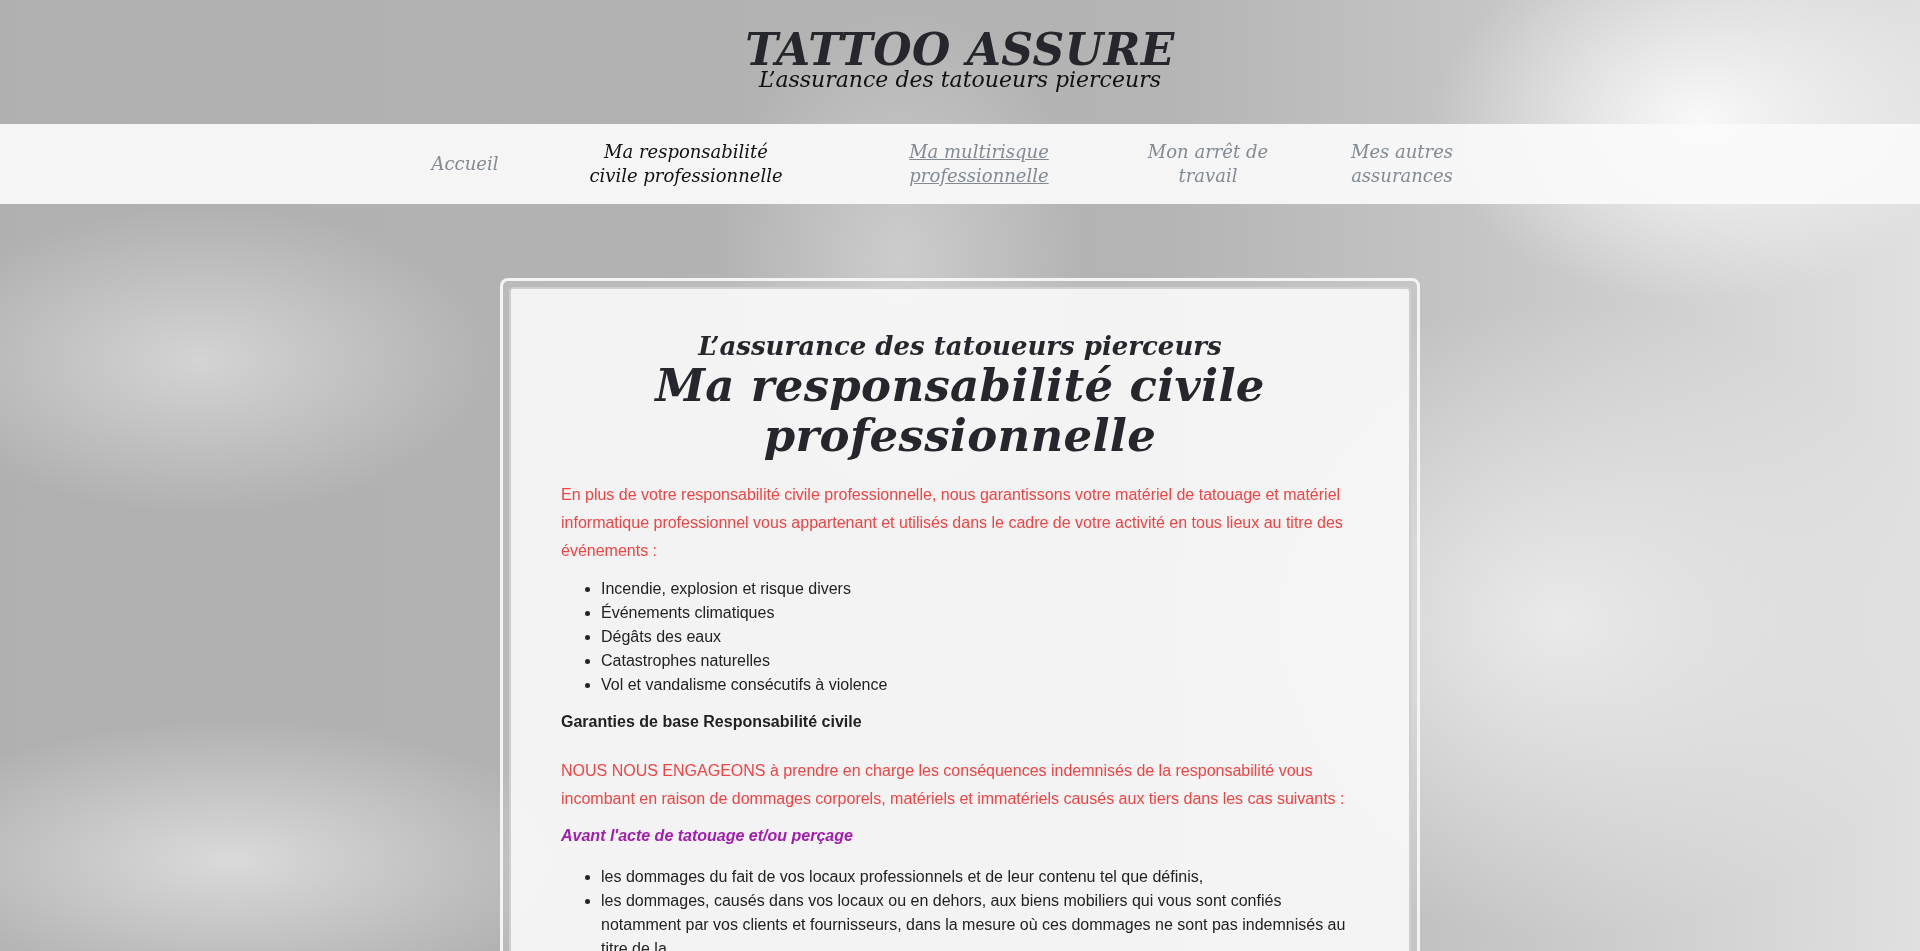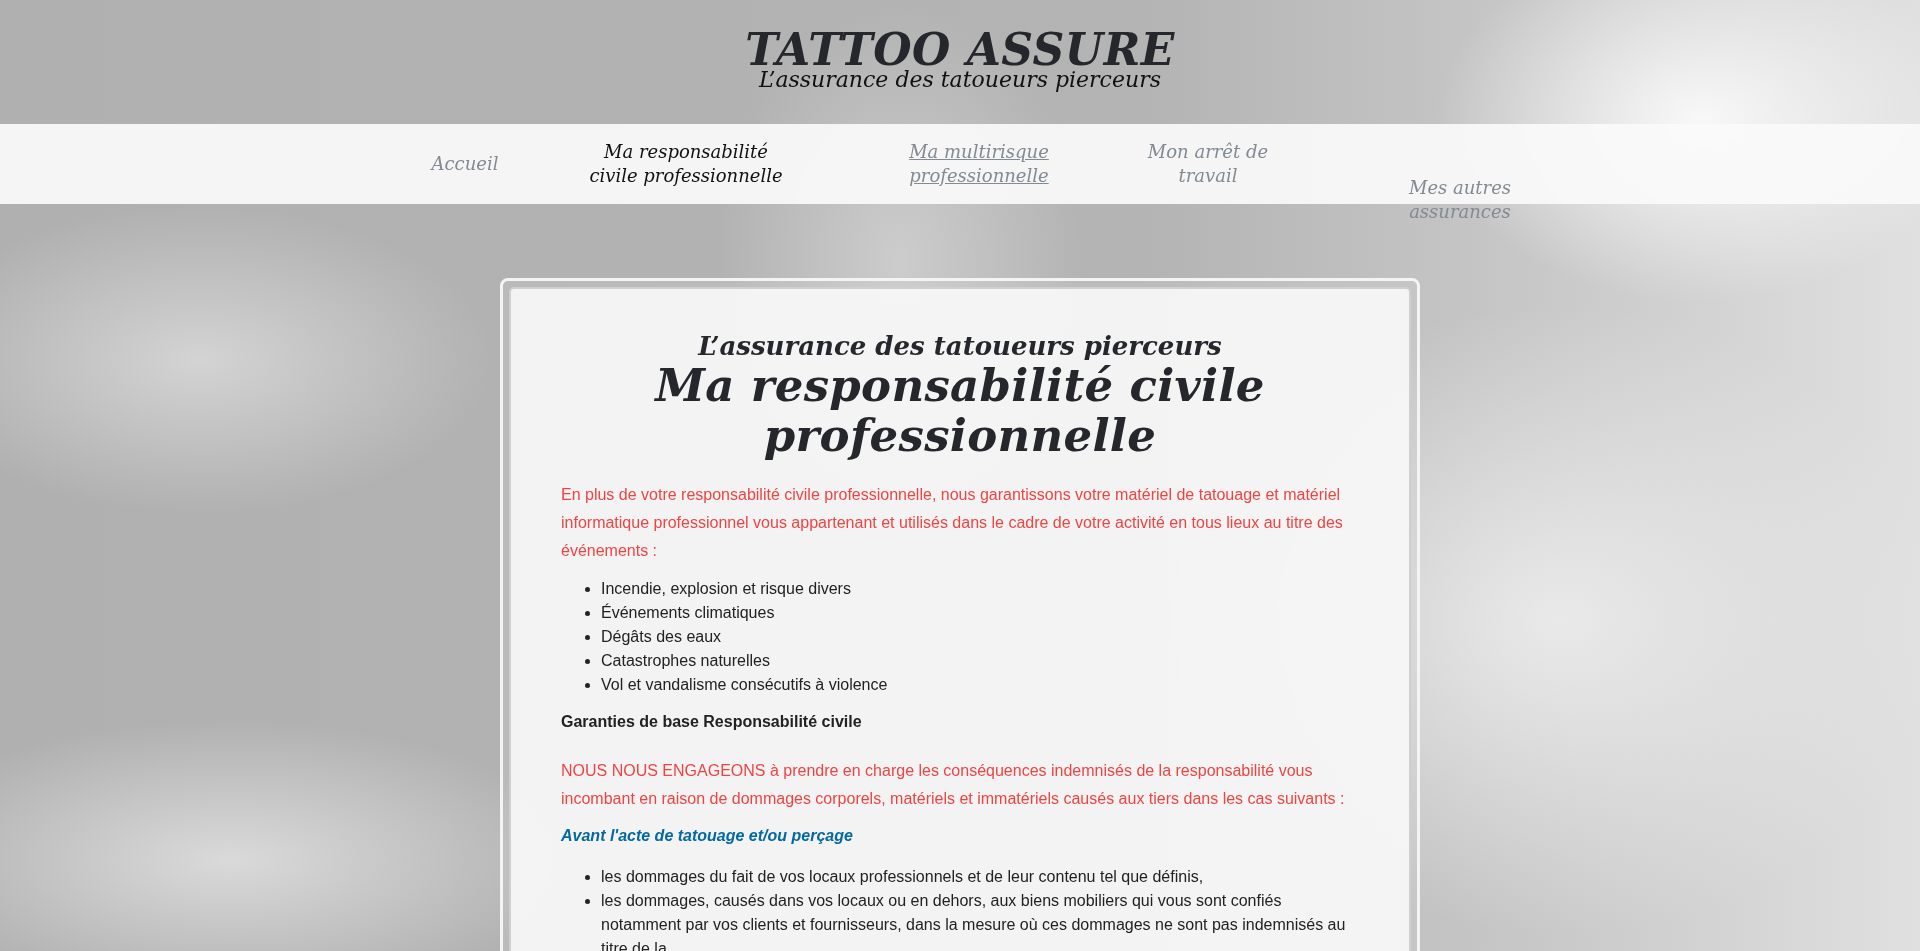--- a/index.html
+++ b/index.html
@@ -68,39 +68,39 @@
   }
   .para {
     font-size:16px; line-height:28px; margin:0 0 12px 0; color:#ef4444;
   }
   ul.bullets { margin:0 0 14px 0; padding-left:40px; }
   ul.bullets li { font-size:16px; line-height:24px; color:#222; }
   .sub-heading {
     font-size:16px; font-weight:bold; line-height:22px; margin:4px 0 24px 0; color:#222;
   }
   .sub-heading-italic {
-    font-size:16px; font-weight:bold; font-style:italic; line-height:22px; margin:6px 0 18px 0; color:#0369a1;
+    font-size:16px; font-weight:bold; font-style:italic; line-height:22px; margin:6px 0 18px 0; color:#a21caf;
   }
 </style>
 </head>
 <body>
 
 <div class="bg"></div>
 
 <header class="header">
   <h1 class="site-title">TATTOO ASSURE</h1>
   <p class="site-tagline">L’assurance des tatoueurs pierceurs</p>
 </header>
 
 <nav class="navbar">
   <a class="nav-item" style="left:420px; width:090px;">Accueil</a>
   <a class="nav-item active" style="left:580px; width:212px;">Ma responsabilité civile professionnelle</a>
   <a class="nav-item" style="left:880px; width:198px;text-decoration:underline;">Ma multirisque professionnelle</a>
   <a class="nav-item" style="left:1140px; width:136px;">Mon arrêt de travail</a>
-  <a class="nav-item" style="left:1398px; width:124px;margin-top:36px;">Mes autres assurances</a>
+  <a class="nav-item" style="left:1340px; width:124px;">Mes autres assurances</a>
 </nav>
 
 <section class="content-frame">
   <article class="content-card">
     <h3 class="card-kicker">L’assurance des tatoueurs pierceurs</h3>
     <h2 class="card-title">Ma responsabilité civile professionnelle</h2>
 
     <p class="para">En plus de votre responsabilité civile professionnelle, nous garantissons votre matériel de tatouage et matériel informatique professionnel vous appartenant et utilisés dans le cadre de votre activité en tous lieux au titre des événements :</p>
 
     <ul class="bullets">

